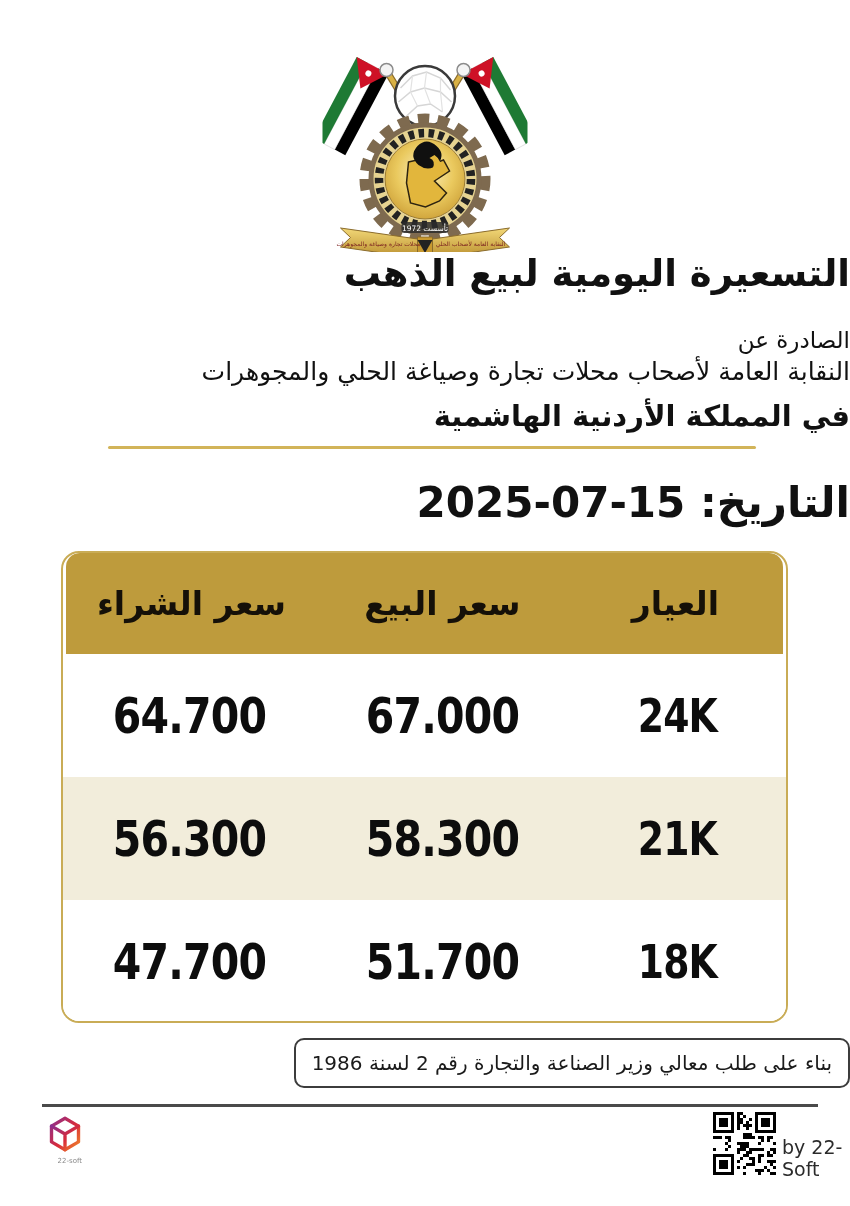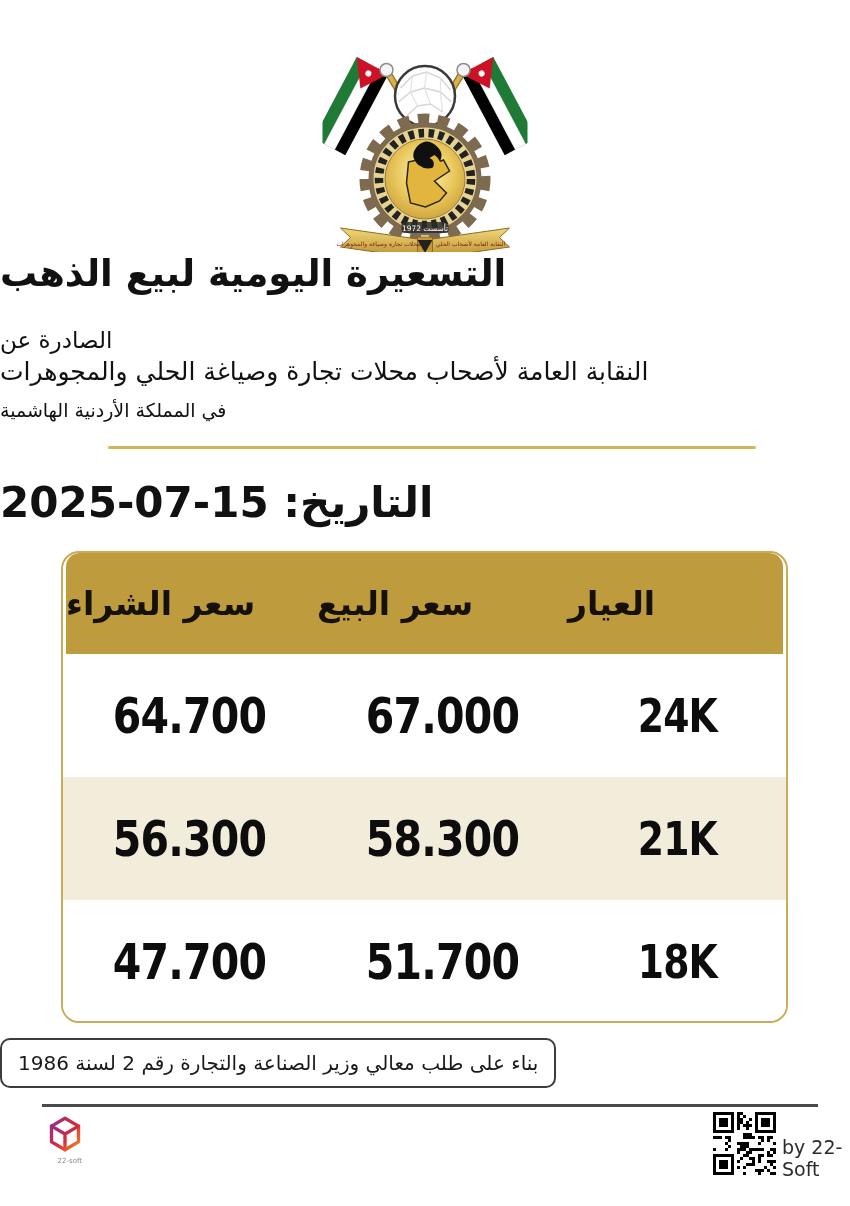--- a/index.html
+++ b/index.html
@@ -1,44 +1,44 @@
 <!DOCTYPE html>
 <html lang="ar"><head>
 <meta charset="utf-8">
 <style>
   html,body{margin:0;padding:0;background:#ffffff;}
   .page{
     position:relative;width:850px;height:1206px;margin:0 auto;background:#ffffff;
     font-family:"DejaVu Sans","Liberation Sans",sans-serif;color:#111;overflow:hidden;
   }
   .abs{position:absolute;}
-  .centered{width:100%;text-align:left;}
+  .centered{width:100%;text-align:right;}
 
   
   .emblem{top:34px;left:50%;transform:translateX(-50%);}
 
   
   .title   {top:252px;font-size:37px;font-weight:600;letter-spacing:0;}
   .issued  {top:327px;font-size:23px;font-weight:400;}
   .orgname {top:357px;font-size:25px;font-weight:400;}
-  .country {top:399px;font-size:19px;font-weight:400;}
+  .country {top:399px;font-size:29px;font-weight:700;}
   .gold-hr {top:446px;left:108px;width:648px;height:3px;background:#D2B459;border-radius:2px;}
   .dateline{top:478px;font-size:42px;font-weight:800;}
 
   
   .price-table{
     top:551px;left:61px;width:727px;height:472px;
     border:2px solid #C9AC56;border-radius:18px;background:#ffffff;
     box-sizing:border-box;overflow:hidden;
   }
   .t-head{
     display:grid;grid-template-columns:30% 35% 35%;align-items:center;
     height:101px;margin:0 3px;background:#BE9B3C;border-radius:14px 14px 0 0;
   }
-  .t-hcell{text-align:left;font-size:33px;font-weight:700;color:#151008;}
+  .t-hcell{text-align:center;font-size:33px;font-weight:700;color:#151008;}
   .t-row{display:grid;grid-template-columns:30% 35% 35%;align-items:center;height:123px;background:#ffffff;}
   .t-row.alt{background:#F2EDDB;}
   .t-cell{text-align:center;}
   .num{
     display:inline-block;transform:scaleX(.82);transform-origin:center;
     font-family:"DejaVu Sans",sans-serif;font-weight:700;font-size:50px;letter-spacing:-1px;color:#0d0d0d;
   }
   .karat{font-size:46px;}
 
   

